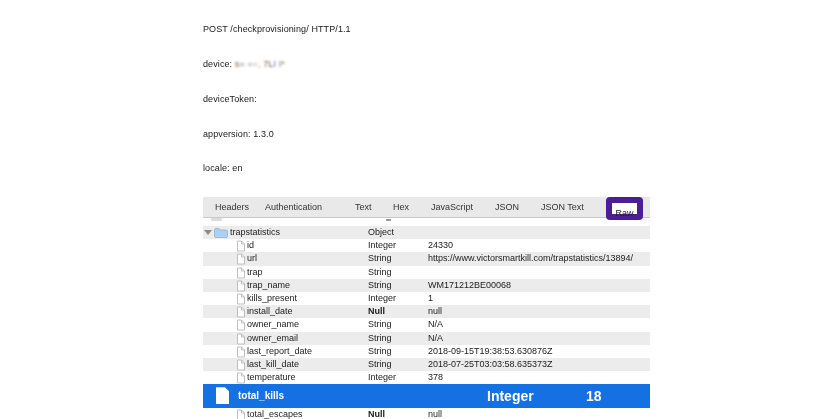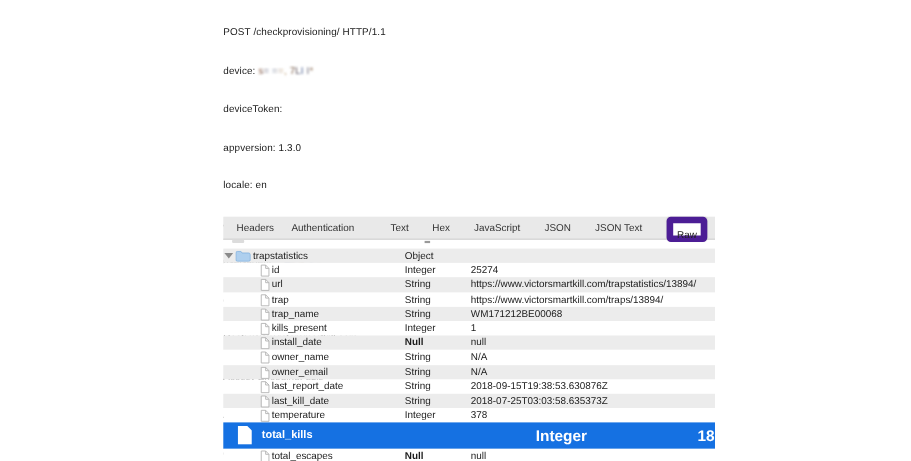--- a/index.html
+++ b/index.html
@@ -42,21 +42,21 @@
          border-left:4px solid transparent; border-right:4px solid transparent; border-top:5px solid #8a8a8a; }
   .ficon { position:absolute; left:11px; top:2px; }
   .dicon { position:absolute; left:33px; top:1px; }
 
   
   .trow.sel { height:24px; line-height:24px; background:#1571e2; color:#fff; }
   .sel-doc { position:absolute; left:13px; top:3px; width:13px; height:17px; background:#fff;
              clip-path:polygon(0 0,68% 0,100% 24%,100% 100%,0 100%); }
   .sel-name { position:absolute; left:35px; font-size:10px; font-weight:bold; }
   .sel-type { position:absolute; left:284px; font-size:14px; font-weight:bold; }
-  .sel-val  { position:absolute; left:383px; font-size:14px; font-weight:bold;margin-left:48px; }
+  .sel-val  { position:absolute; left:383px; font-size:14px; font-weight:bold; }
 </style>
 </head>
 <body>
 
 <div class="http">
   <div class="hl">POST /checkprovisioning/ HTTP/1.1</div>
   <div class="hl"><span>device: </span><span class="redact">s= ==, 7LI I*</span></div>
   <div class="hl">deviceToken:</div>
   <div class="hl">appversion: 1.3.0</div>
   <div class="hl">locale: en</div>
@@ -104,41 +104,40 @@
       <span class="cval"></span>
     </div>
 
     <div class="trow">
       <svg class="dicon" width="10" height="12">
           <path d="M1.5 1 h4 l3 3 v7 h-7 z" fill="#fff" stroke="#b0b0b0" stroke-width="0.8"></path>
           <path d="M5.5 1 v3 h3" fill="none" stroke="#b0b0b0" stroke-width="0.8"></path>
         </svg>
       <span class="cname">id</span>
       <span class="ctype">Integer</span>
-      <span class="cval">25274</span>
+      <span class="cval">24330</span>
     </div>
 
     <div class="trow g">
       <svg class="dicon" width="10" height="12">
           <path d="M1.5 1 h4 l3 3 v7 h-7 z" fill="#fff" stroke="#b0b0b0" stroke-width="0.8"></path>
           <path d="M5.5 1 v3 h3" fill="none" stroke="#b0b0b0" stroke-width="0.8"></path>
         </svg>
       <span class="cname">url</span>
       <span class="ctype">String</span>
       <span class="cval">https://www.victorsmartkill.com/trapstatistics/13894/</span>
     </div>
 
     <div class="trow">
       <svg class="dicon" width="10" height="12">
           <path d="M1.5 1 h4 l3 3 v7 h-7 z" fill="#fff" stroke="#b0b0b0" stroke-width="0.8"></path>
           <path d="M5.5 1 v3 h3" fill="none" stroke="#b0b0b0" stroke-width="0.8"></path>
         </svg>
       <span class="cname">trap</span>
       <span class="ctype">String</span>
-      <span class="cval">https://www.victorsmartkill.com/traps/13894/</span>
     </div>
 
     <div class="trow g">
       <svg class="dicon" width="10" height="12">
           <path d="M1.5 1 h4 l3 3 v7 h-7 z" fill="#fff" stroke="#b0b0b0" stroke-width="0.8"></path>
           <path d="M5.5 1 v3 h3" fill="none" stroke="#b0b0b0" stroke-width="0.8"></path>
         </svg>
       <span class="cname">trap_name</span>
       <span class="ctype">String</span>
       <span class="cval">WM171212BE00068</span>

